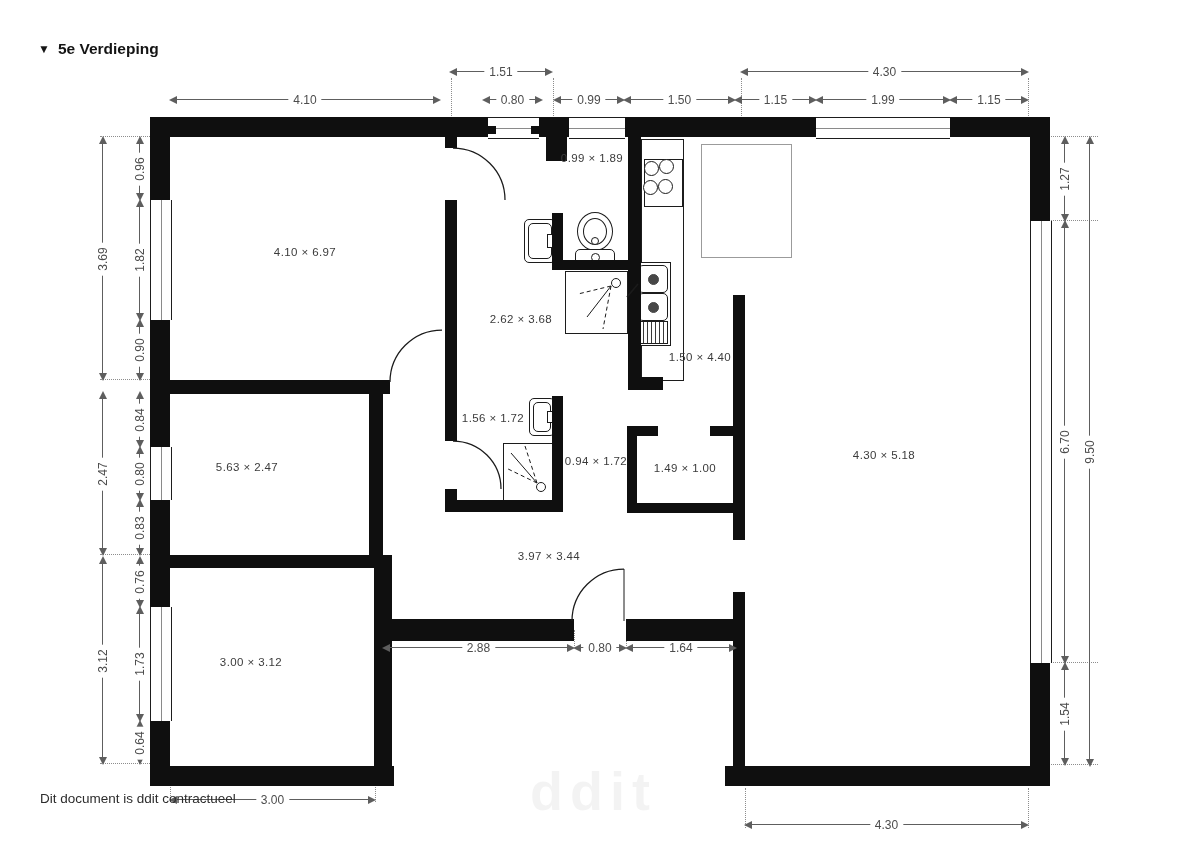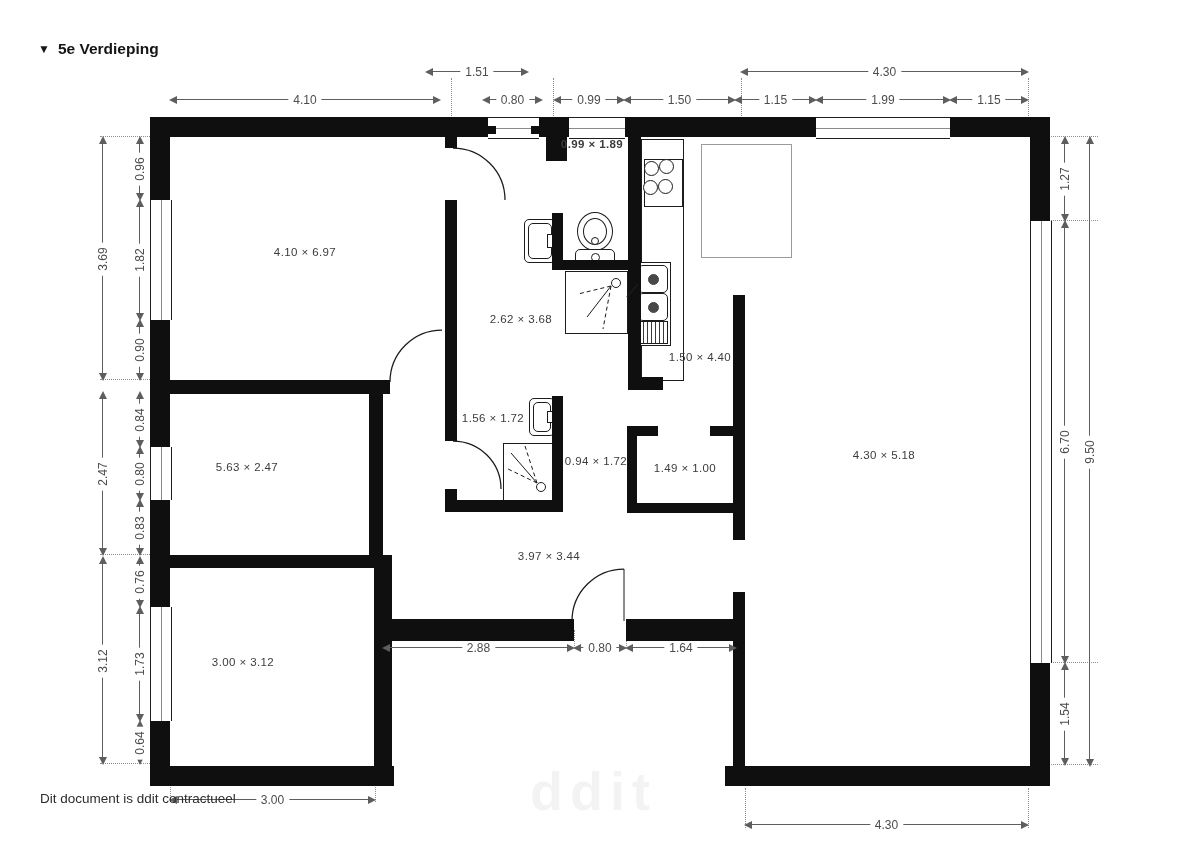--- a/index.html
+++ b/index.html
@@ -150,30 +150,30 @@
     <div class="fx" style="left: 547px; top: 234px; width: 8px; height: 12px;"></div>
     <div class="fx" style="left: 565px; top: 271px; width: 61px; height: 61px;"></div>
     <div class="fxc" style="left: 611px; top: 278px; width: 8px; height: 8px;"></div>
     <div class="fx rd" style="left: 529px; top: 398px; width: 24px; height: 36px;"></div>
     <div class="fx rd" style="left: 533px; top: 402px; width: 16px; height: 28px;"></div>
     <div class="fx" style="left: 547px; top: 411px; width: 7px; height: 10px;"></div>
     <div class="fx" style="left: 503px; top: 443px; width: 51px; height: 57px;"></div>
     <div class="fxc" style="left: 536px; top: 482px; width: 8px; height: 8px;"></div>
     <div class="rlabel" style="left: 305px; top: 252px;">4.10 × 6.97</div>
     <div class="rlabel" style="left: 521px; top: 319px;">2.62 × 3.68</div>
-    <div class="rlabel" style="left: 592px; top: 144px; font-weight: bold;">0.99 × 1.89</div>
+    <div class="rlabel" style="left: 592px; top: 158px;">0.99 × 1.89</div>
     <div class="rlabel" style="left: 700px; top: 357px;">1.50 × 4.40</div>
     <div class="rlabel" style="left: 247px; top: 467px;">5.63 × 2.47</div>
     <div class="rlabel" style="left: 493px; top: 418px;">1.56 × 1.72</div>
     <div class="rlabel" style="left: 596px; top: 461px;">0.94 × 1.72</div>
     <div class="rlabel" style="left: 685px; top: 468px;">1.49 × 1.00</div>
     <div class="rlabel" style="left: 884px; top: 455px;">4.30 × 5.18</div>
-    <div class="rlabel" style="left: 243px; top: 662px;">3.00 × 3.12</div>
+    <div class="rlabel" style="left: 251px; top: 662px;">3.00 × 3.12</div>
     <div class="rlabel" style="left: 549px; top: 556px;">3.97 × 3.44</div>
-    <div class="dimh" style="left: 426px; top: 66px; width: 102px; height: 12px;">
+    <div class="dimh" style="left: 450px; top: 66px; width: 102px; height: 12px;">
       <div class="dline-h"></div>
       <div class="ar l"></div>
       <div class="ar r"></div>
       <span class="dtext">1.51</span>
     </div>
     <div class="dimh" style="left: 741px; top: 66px; width: 287px; height: 12px;">
       <div class="dline-h"></div>
       <div class="ar l"></div>
       <div class="ar r"></div>
       <span class="dtext">4.30</span>

